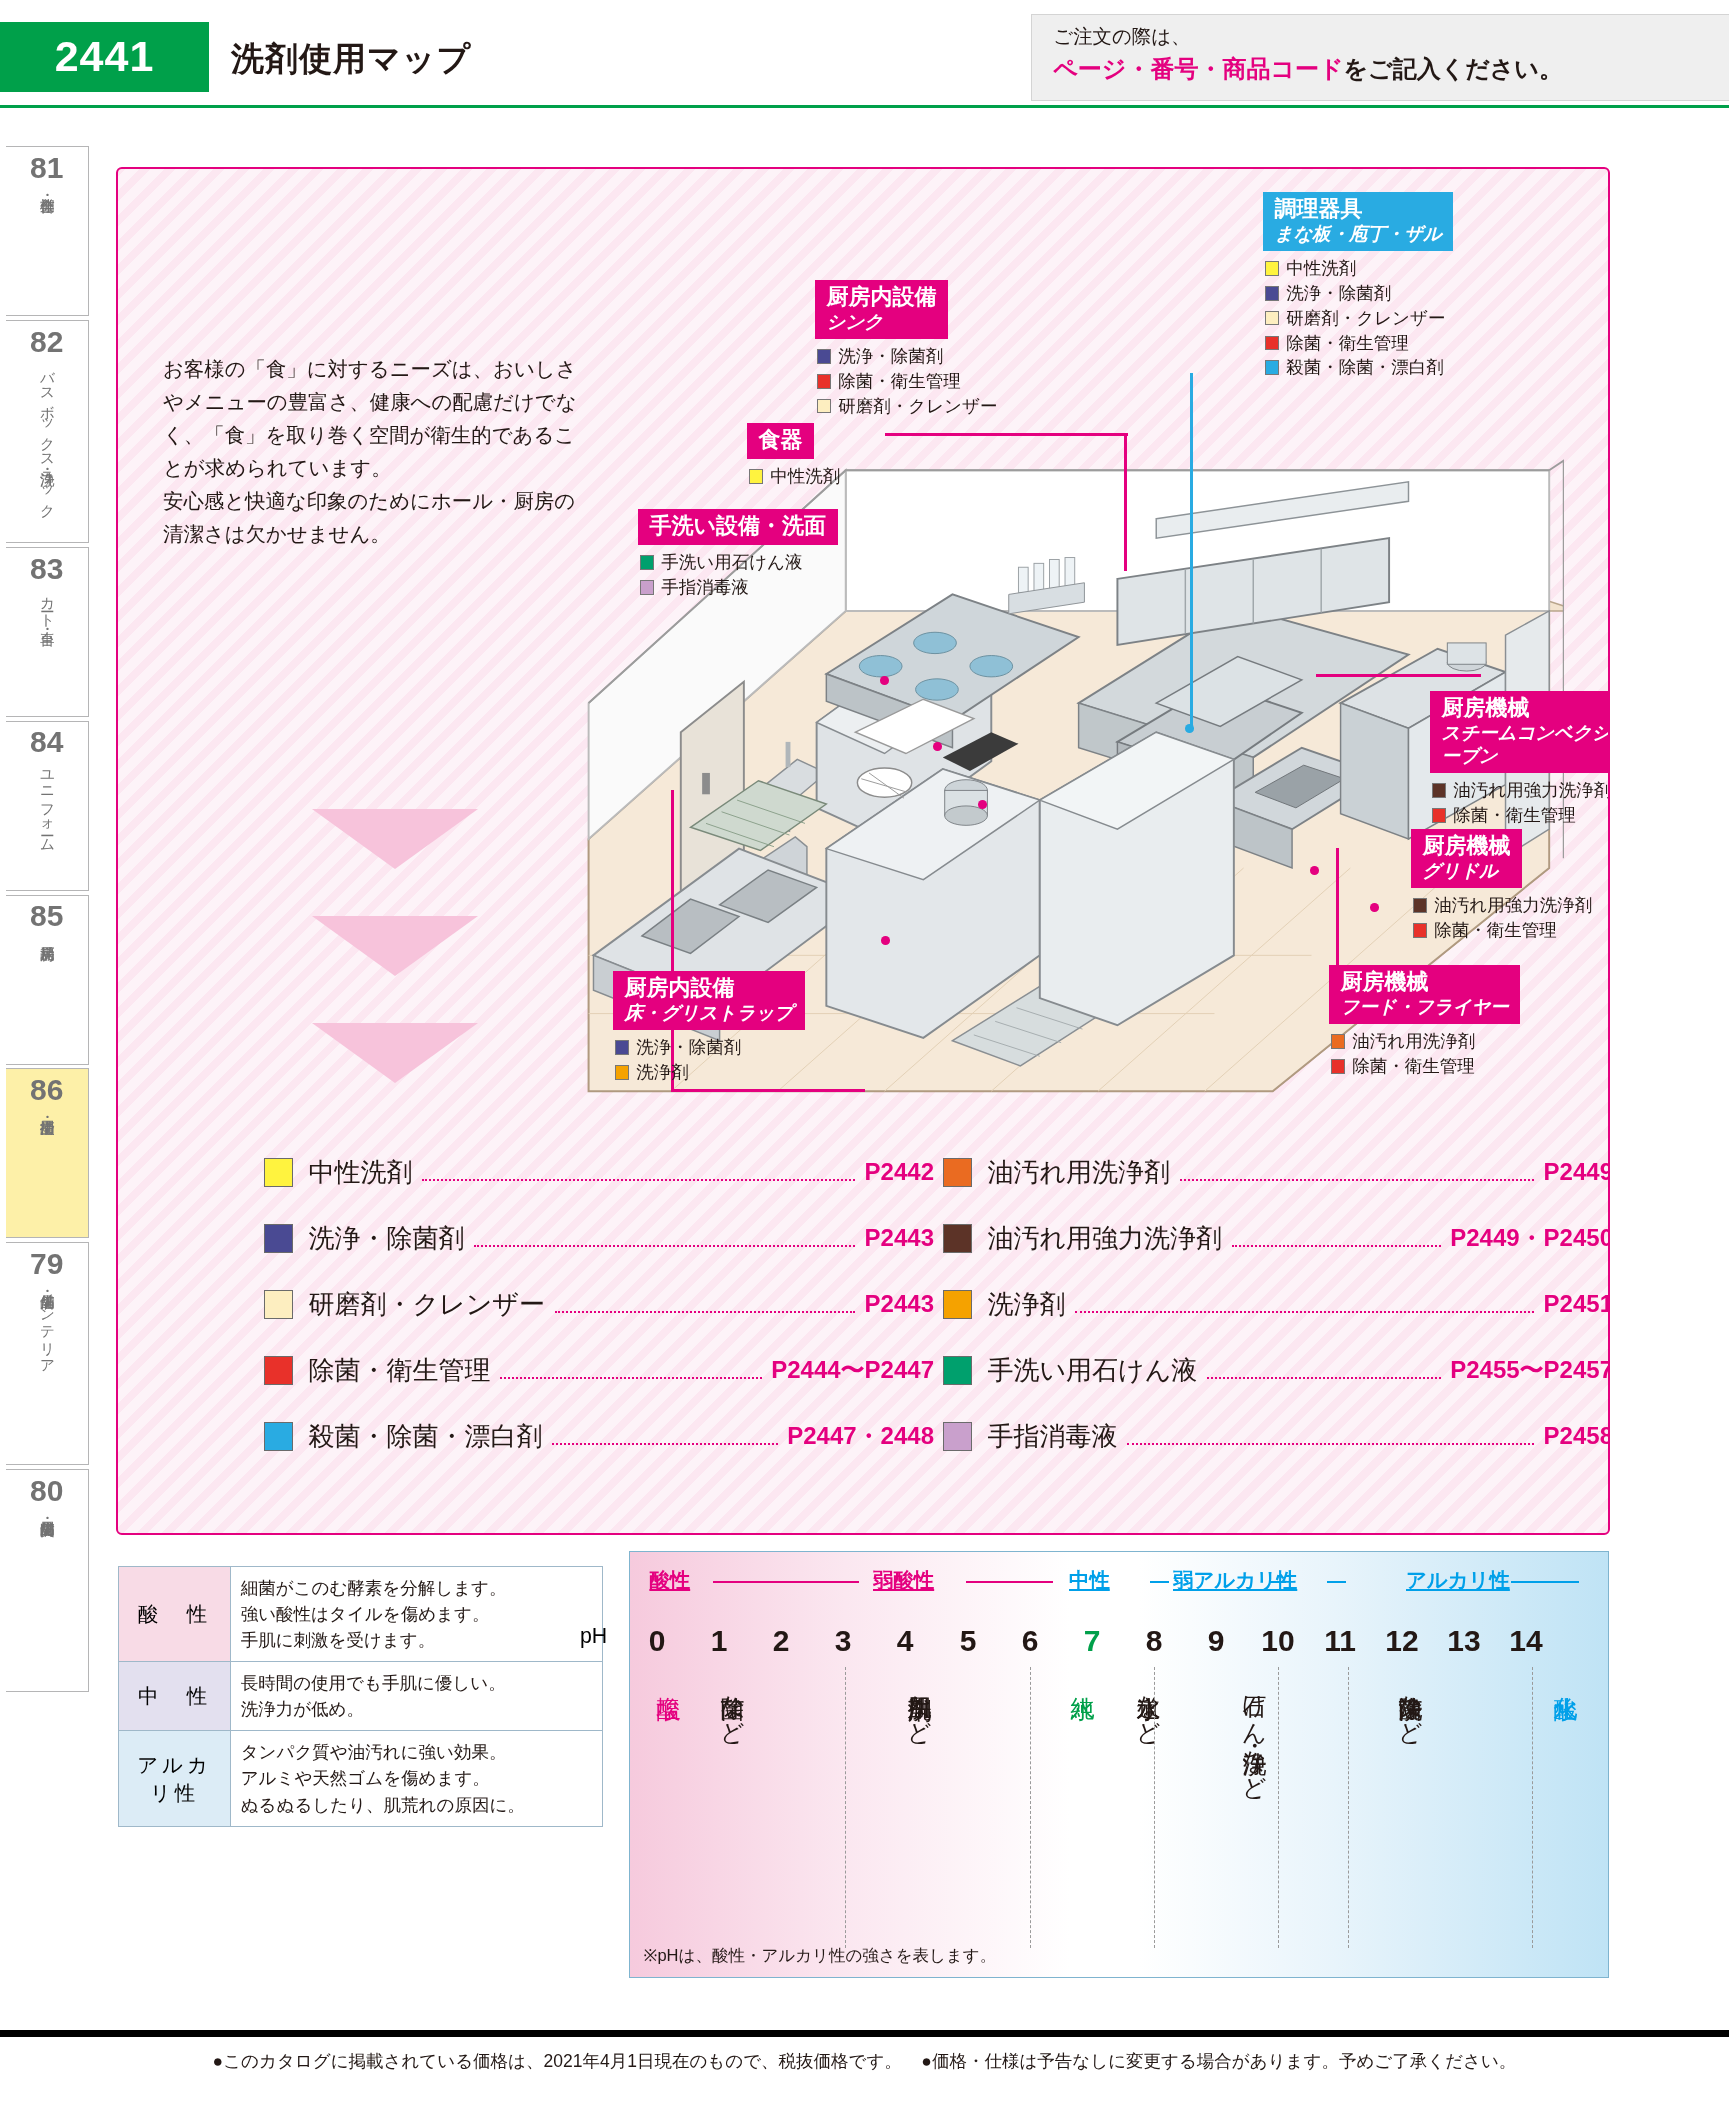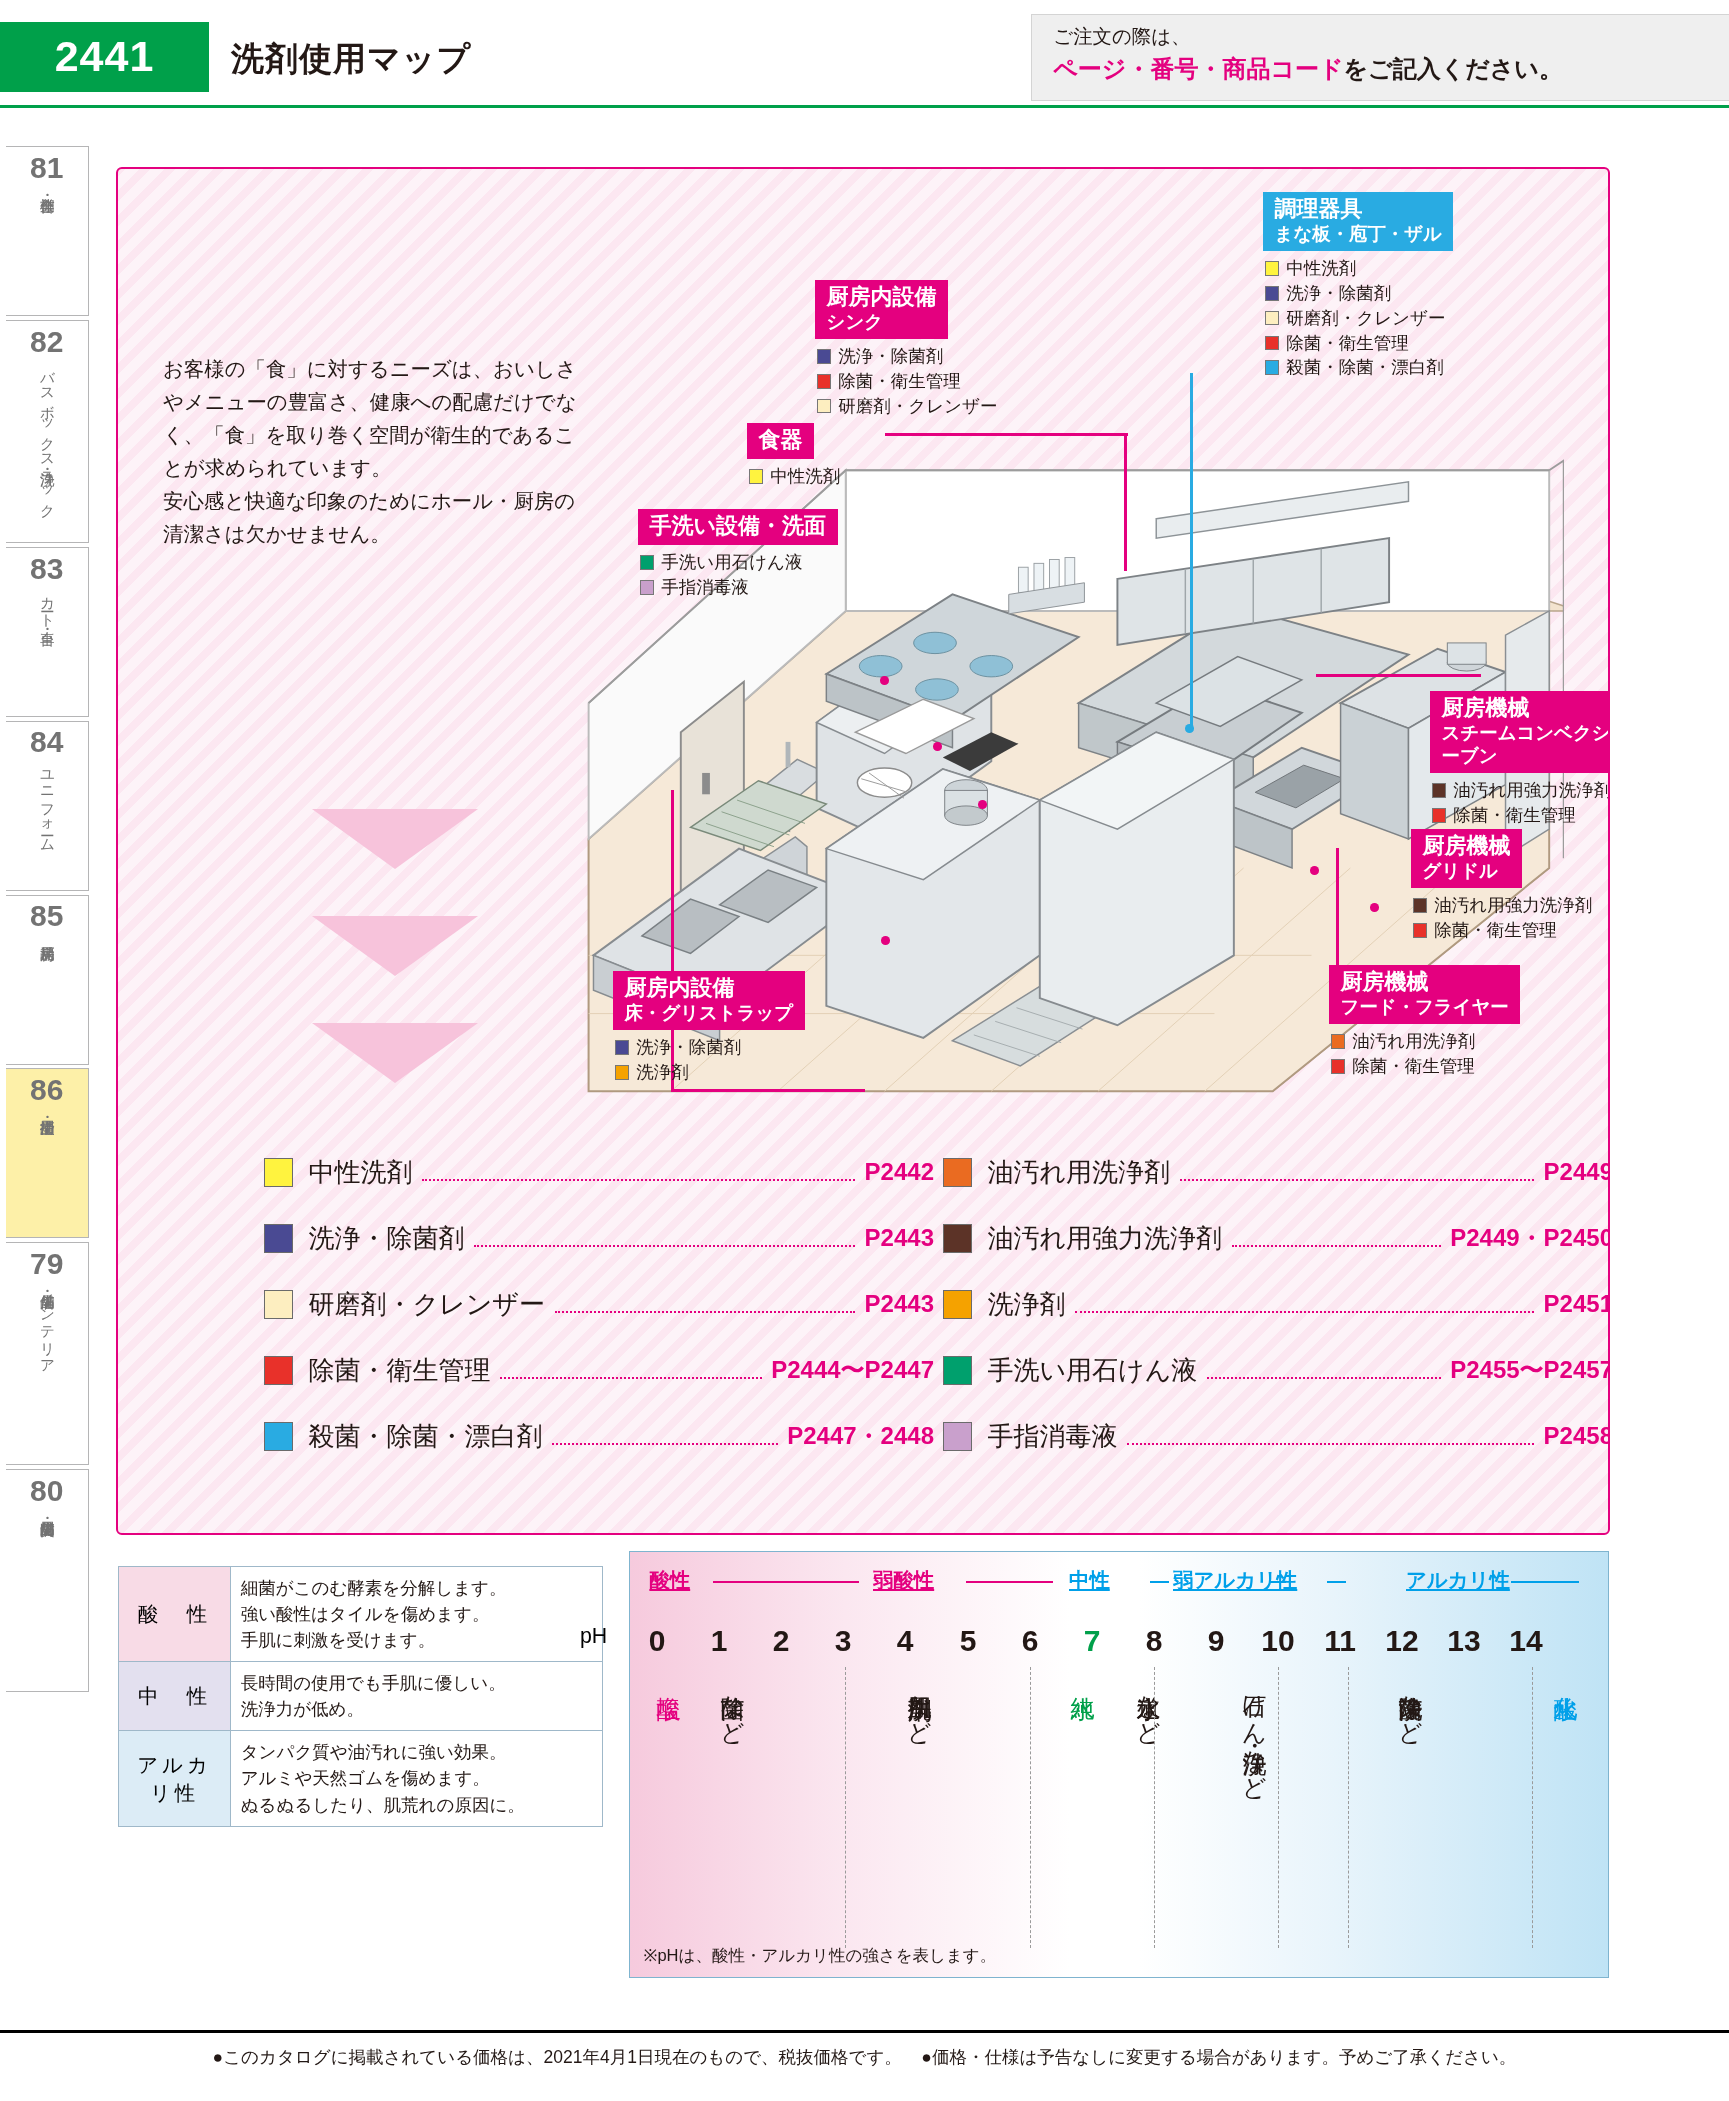--- a/index.html
+++ b/index.html
@@ -77,21 +77,21 @@
   
   #kitchen { position:absolute; left:417px; top:243px; width:1029px; height:718px; }
 
   
   .callout { position:absolute; }
   .callout .cap {
     background:#e4007f; color:#fff; padding:3.9px 11.6px 5.8px 11.6px;
     display:inline-block;
   }
   .callout .cap .t1 { font-size:22px; font-weight:bold; display:block; line-height:1.2;}
-  .callout .cap .t2 { font-size:18.4px; font-weight:bold; display:block; line-height:1.25;}
+  .callout .cap .t2 { font-size:18.4px; font-weight:bold; display:block; line-height:1.25;font-style:italic;}
   .callout.cyan .cap { background:#29abe2; }
   .callout ul { list-style:none; margin:4.9px 0 0 1.9px; padding:0; }
   .callout li { font-size:17.5px; color:#231815; line-height:1.42; display:flex; align-items:center; }
   .sw { display:inline-block; width:14.6px; height:14.6px; margin-right:6.8px; border:1px solid #777; flex:none; }
 
   .leadline { position:absolute; background:#e4007f; }
   .leadline.cy { background:#29abe2; }
   .dot { position:absolute; width:8.7px; height:8.7px; border-radius:50%; background:#e4007f; }
   .dot.cy { background:#29abe2; }
 
@@ -130,21 +130,21 @@
   .phlabel.pink { color:#e4007f; }
   .phlabel.green { color:#00a04a; }
   .phlabel.blue { color:#00a0e9; }
   .vdash { position:absolute; top:115px; width:1px; height:281px; border-left:1.9px dashed #9a9a9a; }
   #phnote { position:absolute; left:13.6px; bottom:9.7px; font-size:16.5px; color:#231815; }
   #phlead { position:absolute; left:-50px; top:72px; font-size:21.3px; font-weight:normal; }
 
   
   #footer {
     position:absolute; left:0; top:2030px; width:1729px;
-    border-top:3px solid #000000; padding-top:11.6px;
+    border-top:7px solid #000000; padding-top:11.6px;
     text-align:center; font-size:17.5px; color:#231815;
   }
 </style>
 </head>
 <body>
 
 <div id="header">
   <div id="pagebadge">2441</div>
   <div id="headertitle">洗剤使用マップ</div>
   <div id="orderbox">

